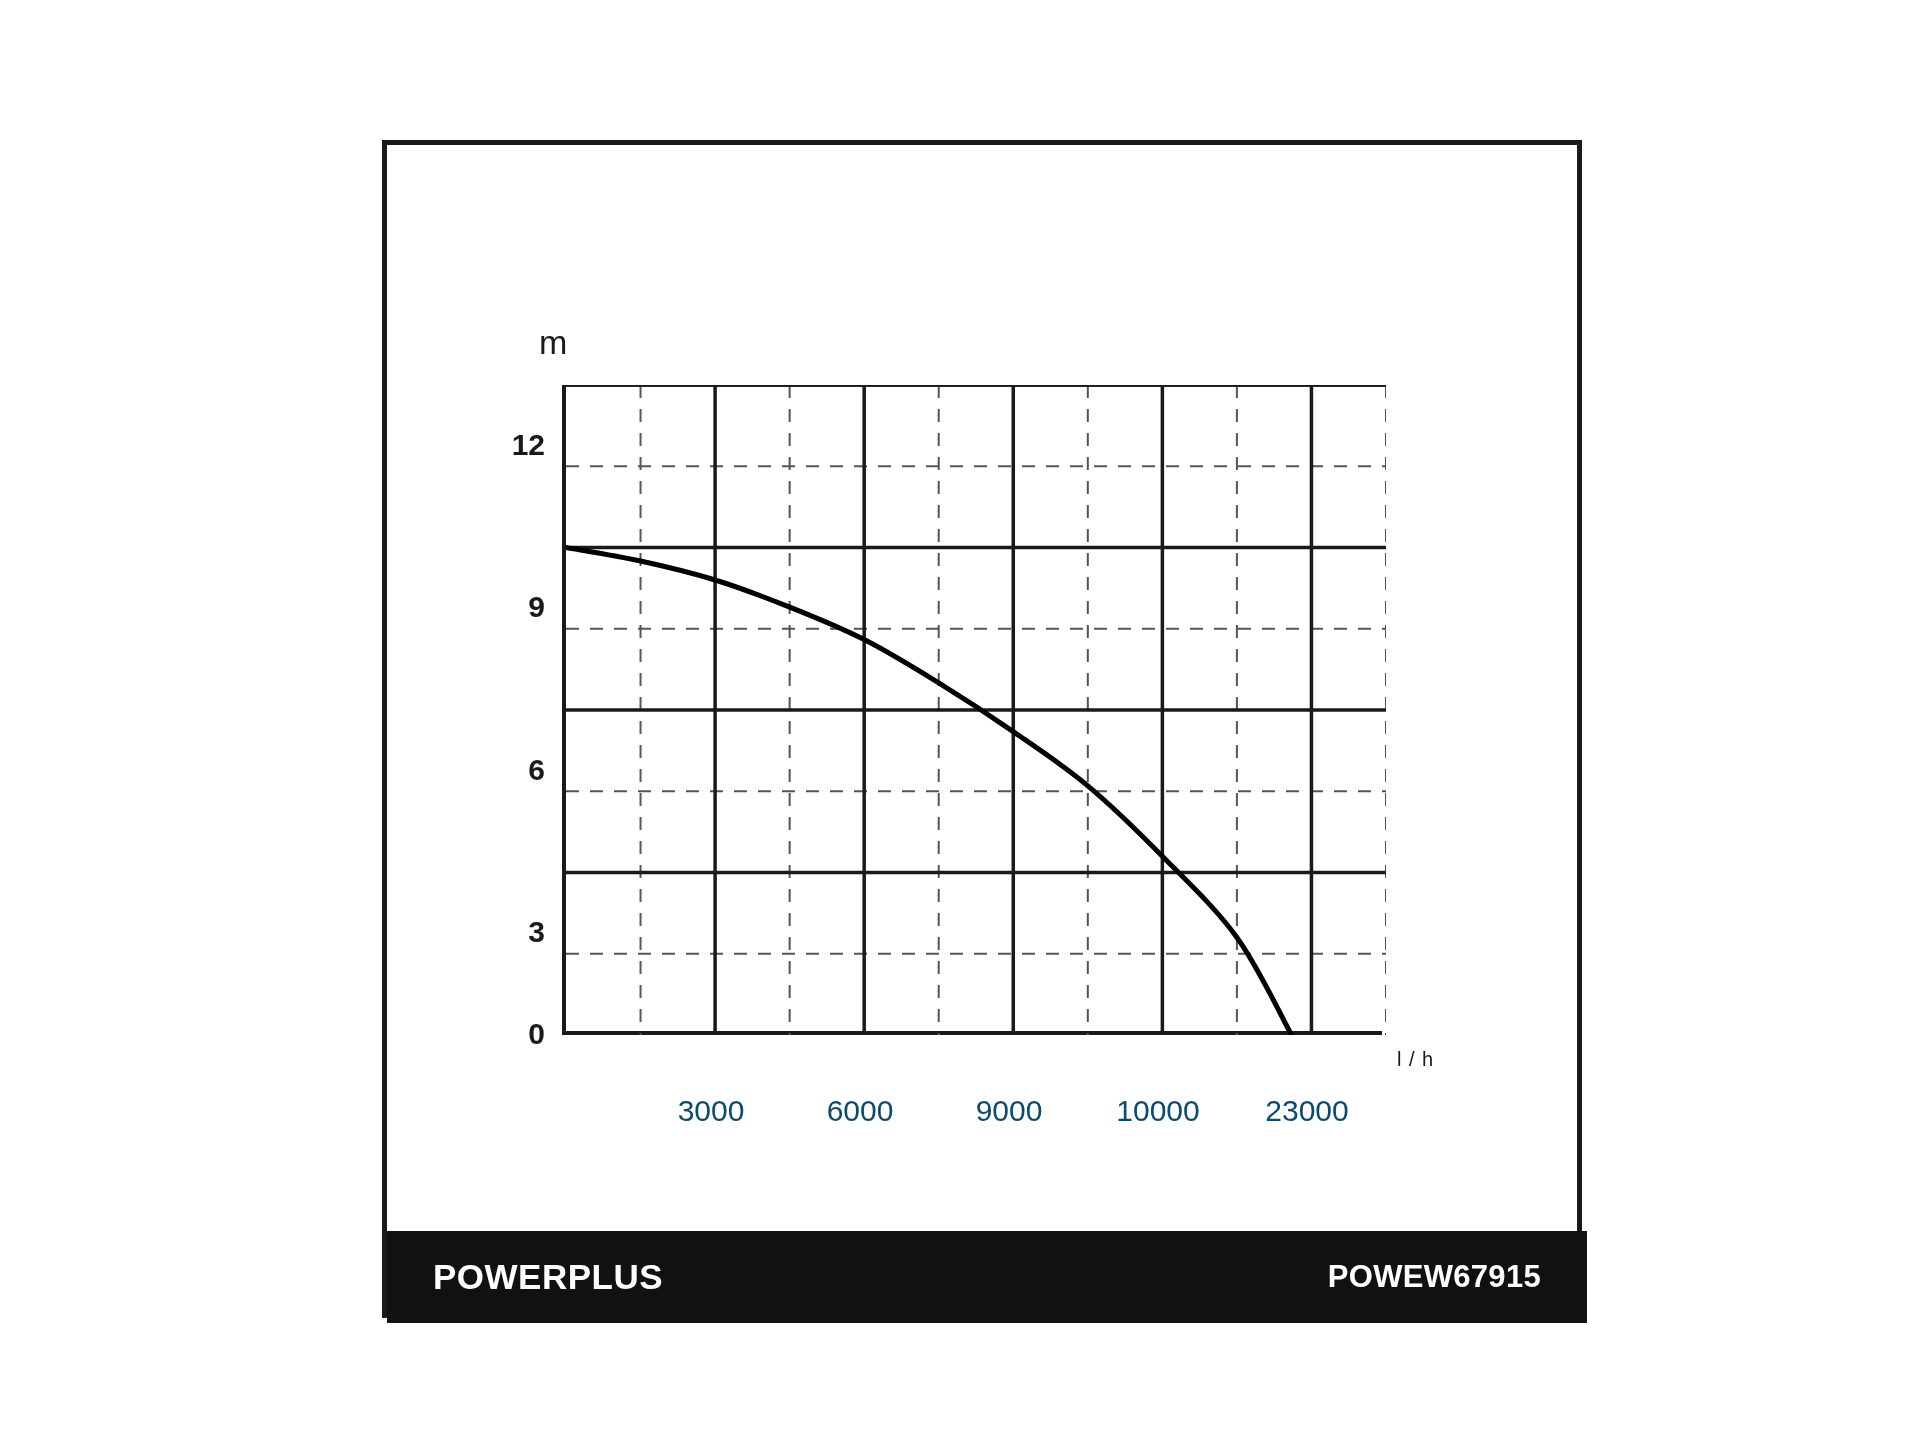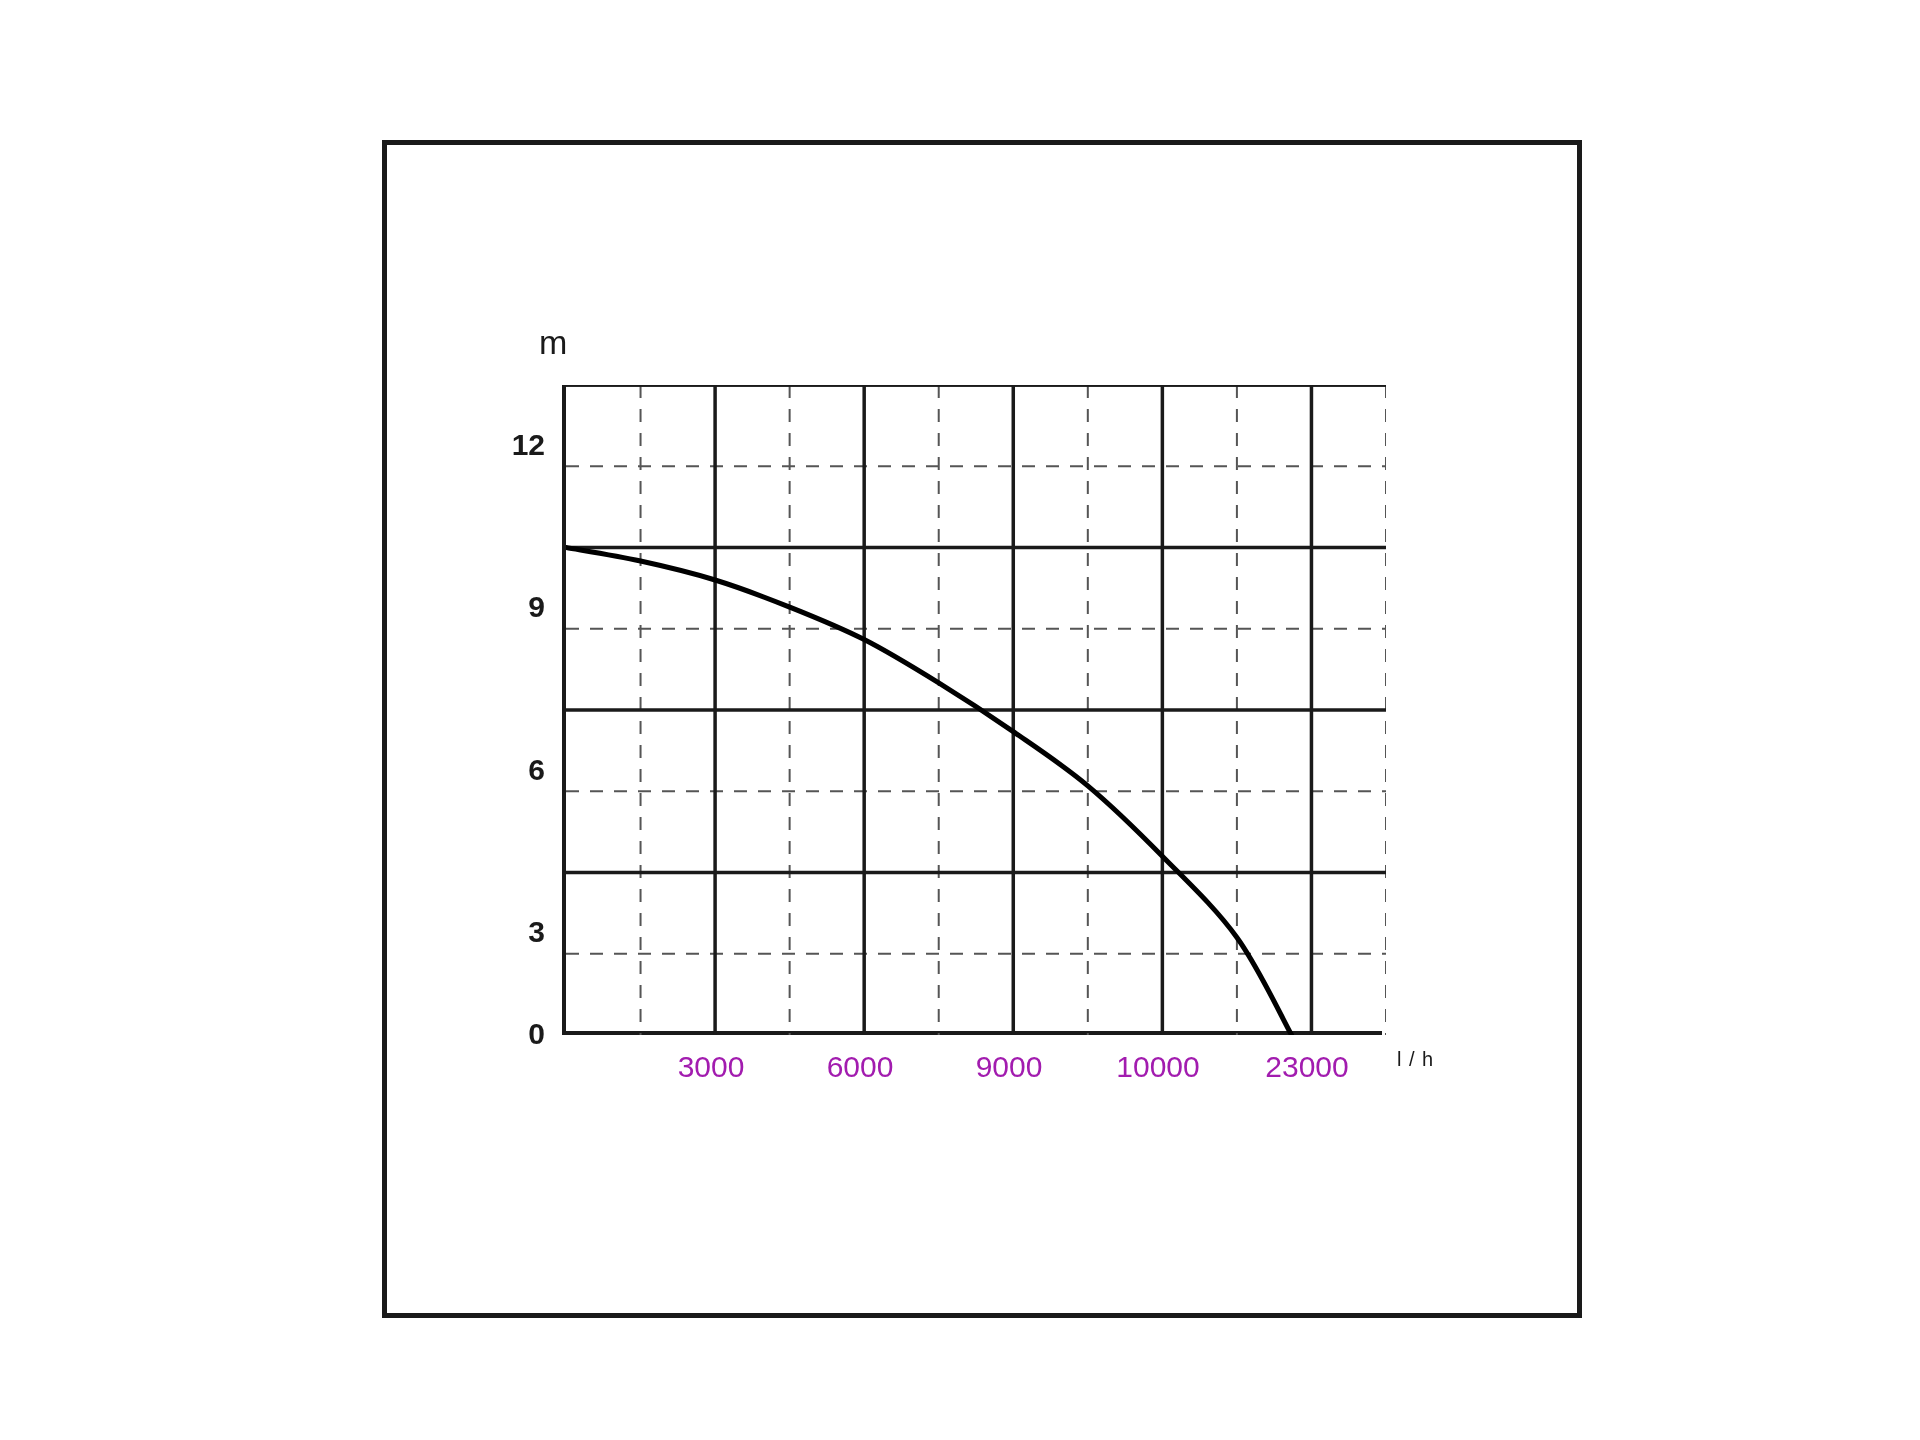--- a/index.html
+++ b/index.html
@@ -102,23 +102,24 @@
     text-align: right;
     font-size: 30px;
     color: #1a1a1a;
     font-family: "Liberation Sans", sans-serif;
     font-weight: bold;
   }
   .xtick {
     position: absolute;
     text-align: center;
     font-size: 30px;
-    color: #a21caf;
+    color: #0c4a6e;
     font-family: "Liberation Sans", sans-serif;
     transform: translateX(-50%);
+    margin-top: 44px;
   }
 </style>
 </head>
 <body>
 
 <div id="card">
 
   <div id="y-unit">m</div>
 
   <div class="ytick" style="left:100px; top:283px;">12</div>
@@ -158,14 +159,18 @@
           <line x1="0" y1="487.5" x2="820" y2="487.5"></line>
           <line x1="0" y1="325" x2="820" y2="325"></line>
           <line x1="0" y1="162.5" x2="820" y2="162.5"></line>
           <line x1="0" y1="0" x2="820" y2="0"></line>
           <line x1="0" y1="0" x2="820" y2="0"></line>
         </g>
       <path id="curve" fill="none" stroke="#000000" stroke-width="5" stroke-linecap="round" stroke-linejoin="round" d="M 0.00 162.50 C 12.42 164.76, 49.70 170.63, 74.55 176.04 C 99.39 181.46, 124.24 187.33, 149.09 195.00 C 173.94 202.67, 198.79 212.15, 223.64 222.08 C 248.48 232.01, 273.33 241.94, 298.18 254.58 C 323.03 267.22, 347.88 282.57, 372.73 297.92 C 397.58 313.26, 422.42 329.51, 447.27 346.67 C 472.12 363.82, 496.97 380.07, 521.82 400.83 C 546.67 421.60, 571.52 445.97, 596.36 471.25 C 621.21 496.53, 649.37 522.71, 670.91 552.50 C 692.44 582.29, 716.46 633.75, 725.58 650.00"></path>
     </svg>
   </div>
 
+  <div id="footer-bar">
+    <div id="brand-label">POWERPLUS</div>
+    <div id="model-label">POWEW67915</div>
+  </div>
 
 </div>
 
 </body></html>

